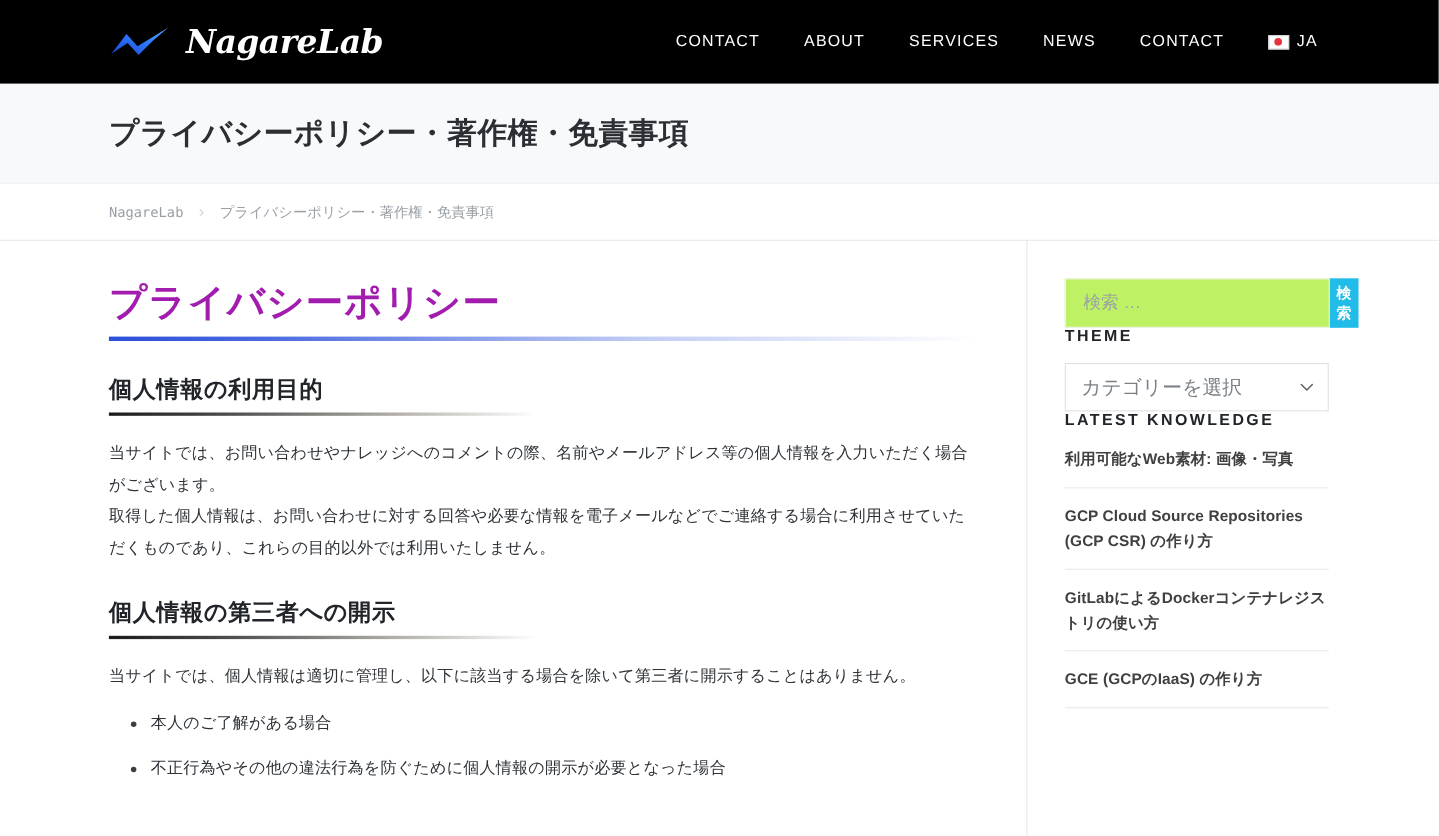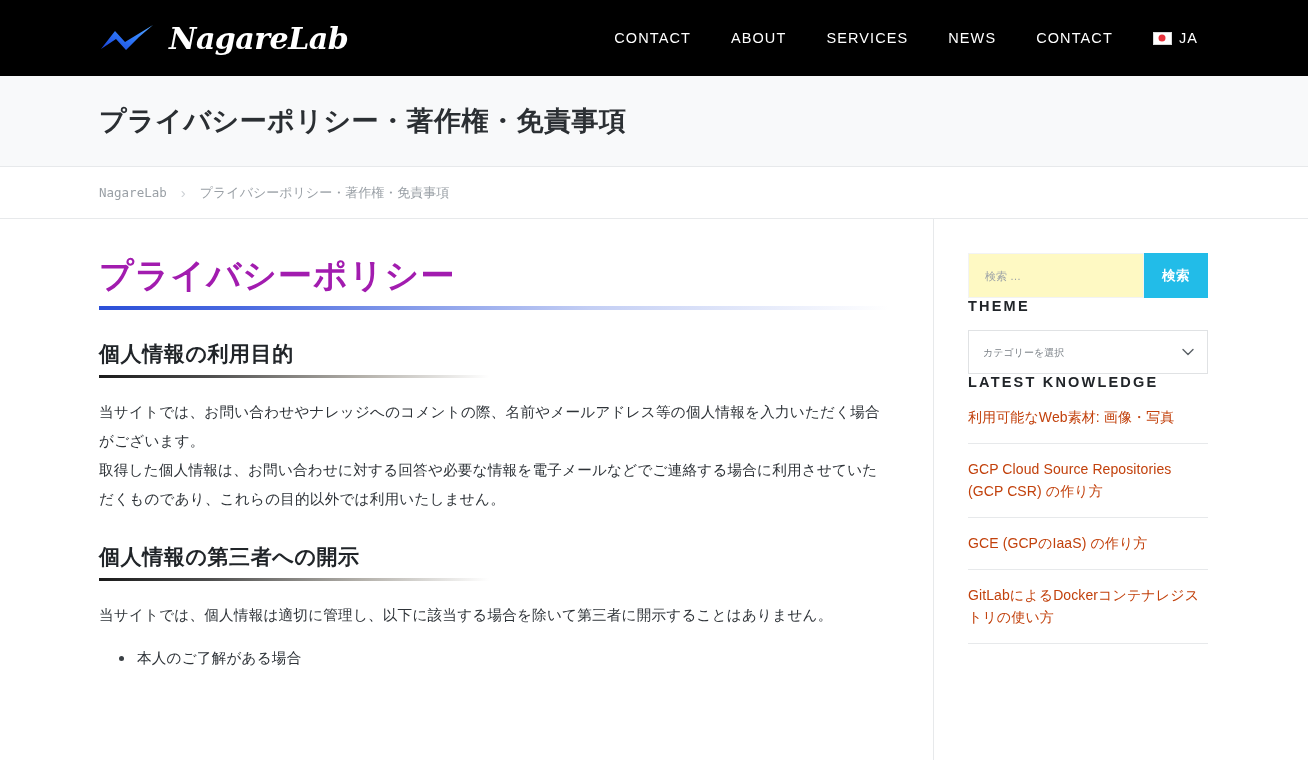--- a/index.html
+++ b/index.html
@@ -202,25 +202,25 @@
   }
 
   
   .search-row {
     display: flex;
     align-items: stretch;
     height: 45px;
   }
   .search-input {
     flex: 1;
-    background: #fef9c3;
+    background: #bef264;
     border: 1px solid #f2f3f4;
     outline: none;
     padding: 0 16px;
-    font-size: 11px;
+    font-size: 16px;
     color: #5a6066;
     font-family: "Liberation Sans", sans-serif;
   }
   .search-input::placeholder { color: #9aa0a6; }
   .search-button {
     width: 78px;
     border: none;
     background: #22bce8;
     color: #ffffff;
     font-size: 13.5px;
@@ -238,21 +238,21 @@
     letter-spacing: 2.2px;
     text-transform: uppercase;
   }
   .category-select {
     width: 100%;
     height: 44px;
     padding: 0 14px;
     border: 1px solid #e0e2e4;
     background: #ffffff;
     color: #7b8187;
-    font-size: 10px;
+    font-size: 18px;
     font-family: "Liberation Sans", sans-serif;
     appearance: none;
     -webkit-appearance: none;
     border-radius: 0;
   }
   .select-wrap { position: relative; }
   .select-chevron {
     position: absolute;
     right: 14px;
     top: 50%;
@@ -263,26 +263,27 @@
     line-height: 1;
   }
   .knowledge-list { list-style: none; margin: 0; padding: 0; }
   .knowledge-item {
     border-bottom: 1px solid #e7e9eb;
     padding: 0 0 14px 0;
     margin-bottom: 14px;
   }
   .knowledge-item:first-child { padding-top: 0; }
   .knowledge-link {
-    color: #c2410c;
+    color: #404040;
     font-size: 14px;
     line-height: 1.62;
     text-decoration: none;
     display: block;
     letter-spacing: 0.1px;
+    font-weight: bold;
   }
 </style>
 </head>
 <body>
 
 <header class="site-header">
   <a class="brand" href="#">
     <span class="brand-mark">
       <svg viewBox="0 0 56 30" width="56" height="30" aria-hidden="true">
         <defs>
@@ -332,20 +333,21 @@
     <h2 class="section-title">個人情報の利用目的</h2>
     <div class="rule-dark"></div>
     <p class="body-text">当サイトでは、お問い合わせやナレッジへのコメントの際、名前やメールアドレス等の個人情報を入力いただく場合がございます。</p>
     <p class="body-text tight">取得した個人情報は、お問い合わせに対する回答や必要な情報を電子メールなどでご連絡する場合に利用させていただくものであり、これらの目的以外では利用いたしません。</p>
 
     <h2 class="section-title">個人情報の第三者への開示</h2>
     <div class="rule-dark"></div>
     <p class="body-text">当サイトでは、個人情報は適切に管理し、以下に該当する場合を除いて第三者に開示することはありません。</p>
     <ul class="bullets">
       <li>本人のご了解がある場合</li>
+      <li>不正行為やその他の違法行為を防ぐために個人情報の開示が必要となった場合</li>
     </ul>
 
   </main>
 
   <aside class="sidebar">
 
     <form class="search-row">
       <input class="search-input" type="text" placeholder="検索 …" style="">
       <button class="search-button" type="submit">検索</button>
     </form>
@@ -367,22 +369,22 @@
     <section class="widget">
       <h3 class="widget-title">LATEST KNOWLEDGE</h3>
       <ul class="knowledge-list">
         <li class="knowledge-item">
           <a class="knowledge-link" href="#">利用可能なWeb素材: 画像・写真</a>
         </li>
         <li class="knowledge-item">
           <a class="knowledge-link" href="#">GCP Cloud Source Repositories (GCP CSR) の作り方</a>
         </li>
         <li class="knowledge-item">
-          <a class="knowledge-link" href="#">GCE (GCPのIaaS) の作り方</a>
+          <a class="knowledge-link" href="#">GitLabによるDockerコンテナレジストリの使い方</a>
         </li>
         <li class="knowledge-item">
-          <a class="knowledge-link" href="#">GitLabによるDockerコンテナレジストリの使い方</a>
+          <a class="knowledge-link" href="#">GCE (GCPのIaaS) の作り方</a>
         </li>
       </ul>
     </section>
 
   </aside>
 </div>
 
 </body></html>

